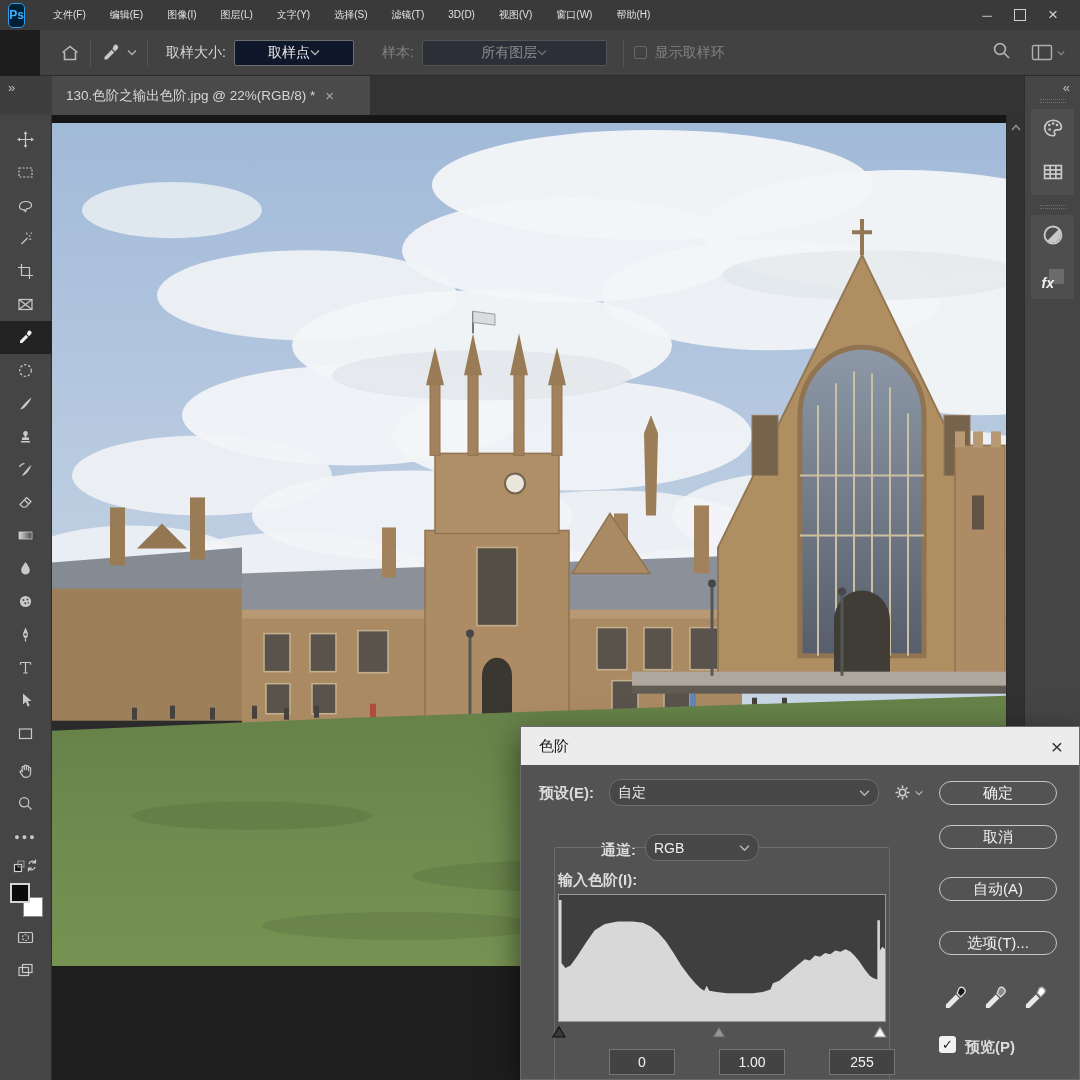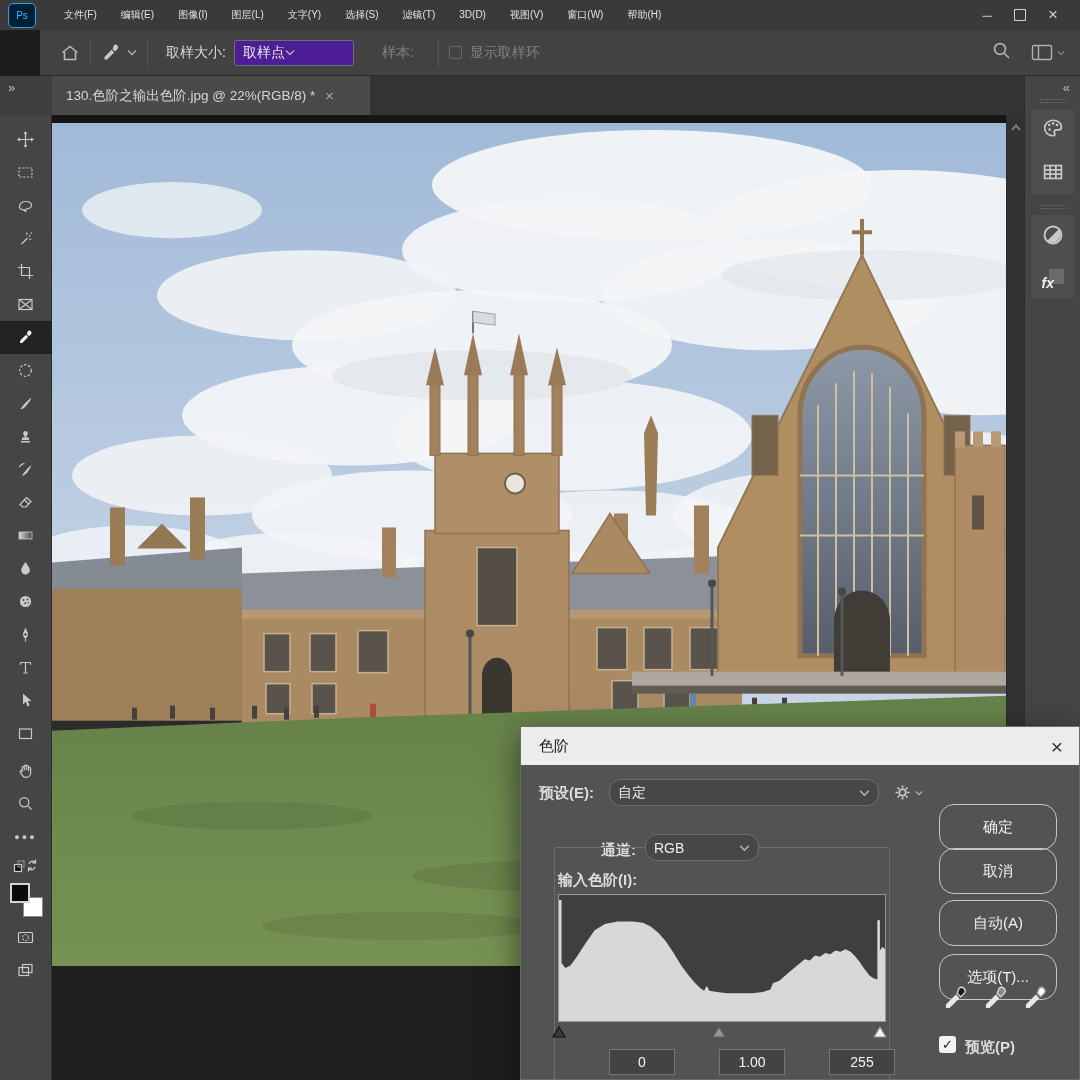--- a/index.html
+++ b/index.html
@@ -1,33 +1,33 @@
 <!DOCTYPE html>
 <html><head>
 <meta charset="utf-8">
 <style>
   * { margin:0; padding:0; box-sizing:border-box; }
   html,body { width:1080px; height:1080px; background:#1d1d1d; font-family:"Liberation Sans","DejaVu Sans",sans-serif; overflow:hidden; }
   #app { position:relative; width:1080px; height:1080px; background:#1d1d1d; overflow:hidden; }
 
   
   .menubar { position:absolute; left:0; top:0; width:1080px; height:30px; background:#3a3a3a; display:flex; align-items:center; z-index:30; }
-  .ps-logo { width:28px; height:25px; margin-left:8px; background:#002036; border:1.5px solid #2d9fe8; border-radius:5px; color:#3fb1ff; font-size:10px; font-weight:normal; display:flex; align-items:center; justify-content:center; }
+  .ps-logo { width:17px; height:25px; margin-left:8px; background:#002036; border:1.5px solid #2d9fe8; border-radius:5px; color:#3fb1ff; font-size:12px; font-weight:bold; display:flex; align-items:center; justify-content:center; }
   .menus { display:flex; margin-left:16px; gap:0; }
   .menu-item { color:#e3e3e3; font-size:10px; padding:0 12px; line-height:30px; cursor:default; }
   .win-controls { margin-left:auto; display:flex; align-items:center; gap:14px; padding-right:14px; }
   .win-btn { color:#cfcfcf; font-size:13px; width:26px; text-align:center; }
   .win-max { width:12px; height:12px; border:1.5px solid #cfcfcf; display:inline-block; }
 
   
   .optionsbar { position:absolute; left:0; top:30px; width:1080px; height:46px; background:#424242; border-bottom:1px solid #2c2c2c; display:flex; align-items:center; z-index:29;margin-left:40px; }
   .ob-sep { width:1px; height:28px; background:#555; margin:0 10px; }
   .ob-icon { display:flex; align-items:center; justify-content:center; }
   .ob-label { color:#d8d8d8; font-size:14px; margin:0 8px; white-space:nowrap; }
-  .dropdown { height:26px; background:#4c1d95; border:1px solid #6e6e6e; border-radius:2px; display:flex; align-items:center; color:#e8e8e8; font-size:14px; padding:0 8px; justify-content:flex-start; }
+  .dropdown { height:26px; background:#0f172a; border:1px solid #6e6e6e; border-radius:2px; display:flex; align-items:center; color:#e8e8e8; font-size:14px; padding:0 8px; justify-content:center; }
   .disabled { opacity:.42; }
   .checkbox-sm { width:13px; height:13px; border:1px solid #9a9a9a; border-radius:2px; background:transparent; }
   .ob-right { margin-left:auto; display:flex; align-items:center; gap:20px; padding-right:16px; }
 
   
   .tabstrip { position:absolute; left:0; top:76px; width:1024px; height:39px; background:#333333; z-index:20; }
   .tool-grip { position:absolute; left:0; top:0; width:52px; height:39px; background:#3e3e3e; color:#bdbdbd; font-size:13px; padding:4px 0 0 8px; }
   .doc-tab { position:absolute; left:52px; top:0; width:318px; height:39px; background:#4a4a4a; display:flex; align-items:center; padding:0 10px 0 14px; }
   .doc-tab-title { color:#d6d6d6; font-size:13.5px; white-space:nowrap; overflow:hidden; }
   .doc-tab-close { color:#a9a9a9; font-size:15px; margin-left:10px; }
@@ -58,21 +58,21 @@
   .fx-badge .sq { position:absolute; right:0; top:0; width:15px; height:15px; background:#6b6b6b; }
   .fx-badge .fx-txt { position:absolute; left:0; bottom:0; font-size:14px; font-style:italic; font-weight:bold; color:#f0f0f0; }
 
   
   .dialog { position:absolute; left:520px; top:726px; width:560px; height:354px; background:#535353; border:1px solid #6a6a6a; box-shadow:0 10px 30px rgba(0,0,0,.55); overflow:hidden; z-index:50; }
   .dlg-titlebar { position:absolute; left:0; top:0; width:100%; height:38px; background:#ececec; display:flex; align-items:center; }
   .dlg-title { color:#1c1c1c; font-size:15px; margin-left:18px; }
   .dlg-close { margin-left:auto; margin-right:16px; color:#333; font-size:21px; line-height:21px; }
   .dlg-label { position:absolute; color:#dcdcdc; font-size:15px; white-space:nowrap;font-weight:bold; }
   .dlg-drop { position:absolute; height:27px; background:#474747; border:1px solid #6f6f6f; border-radius:12px; display:flex; align-items:center; justify-content:space-between; padding:0 8px; color:#eeeeee; font-size:14px; z-index:3; }
-  .pill { position:absolute; width:118px; height:46px; border:1.5px solid #c6c6c6; border-radius:15px; color:#f0f0f0; font-size:15px; display:flex; align-items:center; justify-content:center; background:transparent;margin-top:23px; }
+  .pill { position:absolute; width:118px; height:24px; border:1.5px solid #c6c6c6; border-radius:15px; color:#f0f0f0; font-size:15px; display:flex; align-items:center; justify-content:center; background:transparent; }
   .group-frame { position:absolute; left:33px; top:120px; width:336px; height:300px; border:1px solid #6d6d6d; border-radius:2px; z-index:1; }
   .hist-box { position:absolute; left:37px; top:167px; width:328px; height:128px; background:#3f3f3f; border:1px solid #989898; z-index:2; }
   .hist-box svg { width:100%; height:100%; display:block; }
   .slider { position:absolute; width:14px; height:14px; z-index:3; }
   .field { position:absolute; width:66px; height:26px; background:#434343; border:1px solid #767676; color:#f2f2f2; font-size:14px; display:flex; align-items:center; justify-content:center; z-index:3; }
   .dlg-dropper { position:absolute; width:28px; height:28px; z-index:3; }
   .chk { position:absolute; width:17px; height:17px; background:#f2f2f2; border-radius:3px; color:#1b1b1b; font-size:13px; font-weight:bold; display:flex; align-items:center; justify-content:center; z-index:3; }
   .chev { display:inline-flex; }
 </style>
 </head>
@@ -122,20 +122,26 @@
     </span>
     <div class="ob-sep"></div>
     <span class="ob-label">取样大小:</span>
     <div class="dropdown" style="width:120px;">
       <span>取样点</span>
       <svg width="10" height="7" viewBox="0 0 10 7" fill="none" stroke="#b0b0b0" stroke-width="1.4">
           <path d="M1 1.5 L5 5.5 L9 1.5"></path>
         </svg>
     </div>
     <span class="ob-label disabled" style="margin-left:28px;">样本:</span>
+    <div class="dropdown disabled" style="width:185px;">
+      <span>所有图层</span>
+      <svg width="10" height="7" viewBox="0 0 10 7" fill="none" stroke="#b0b0b0" stroke-width="1.4">
+          <path d="M1 1.5 L5 5.5 L9 1.5"></path>
+        </svg>
+    </div>
     <div class="ob-sep" style="margin-left:16px;"></div>
     <span class="checkbox-sm disabled"></span>
     <span class="ob-label disabled">显示取样环</span>
     <div class="ob-right">
       <span>
         <svg width="19" height="19" viewBox="0 0 19 19" fill="none" stroke="#b0b0b0" stroke-width="1.7">
             <circle cx="8" cy="8" r="5.4"></circle>
             <path d="M12 12 L17 17"></path>
           </svg>
       </span>

